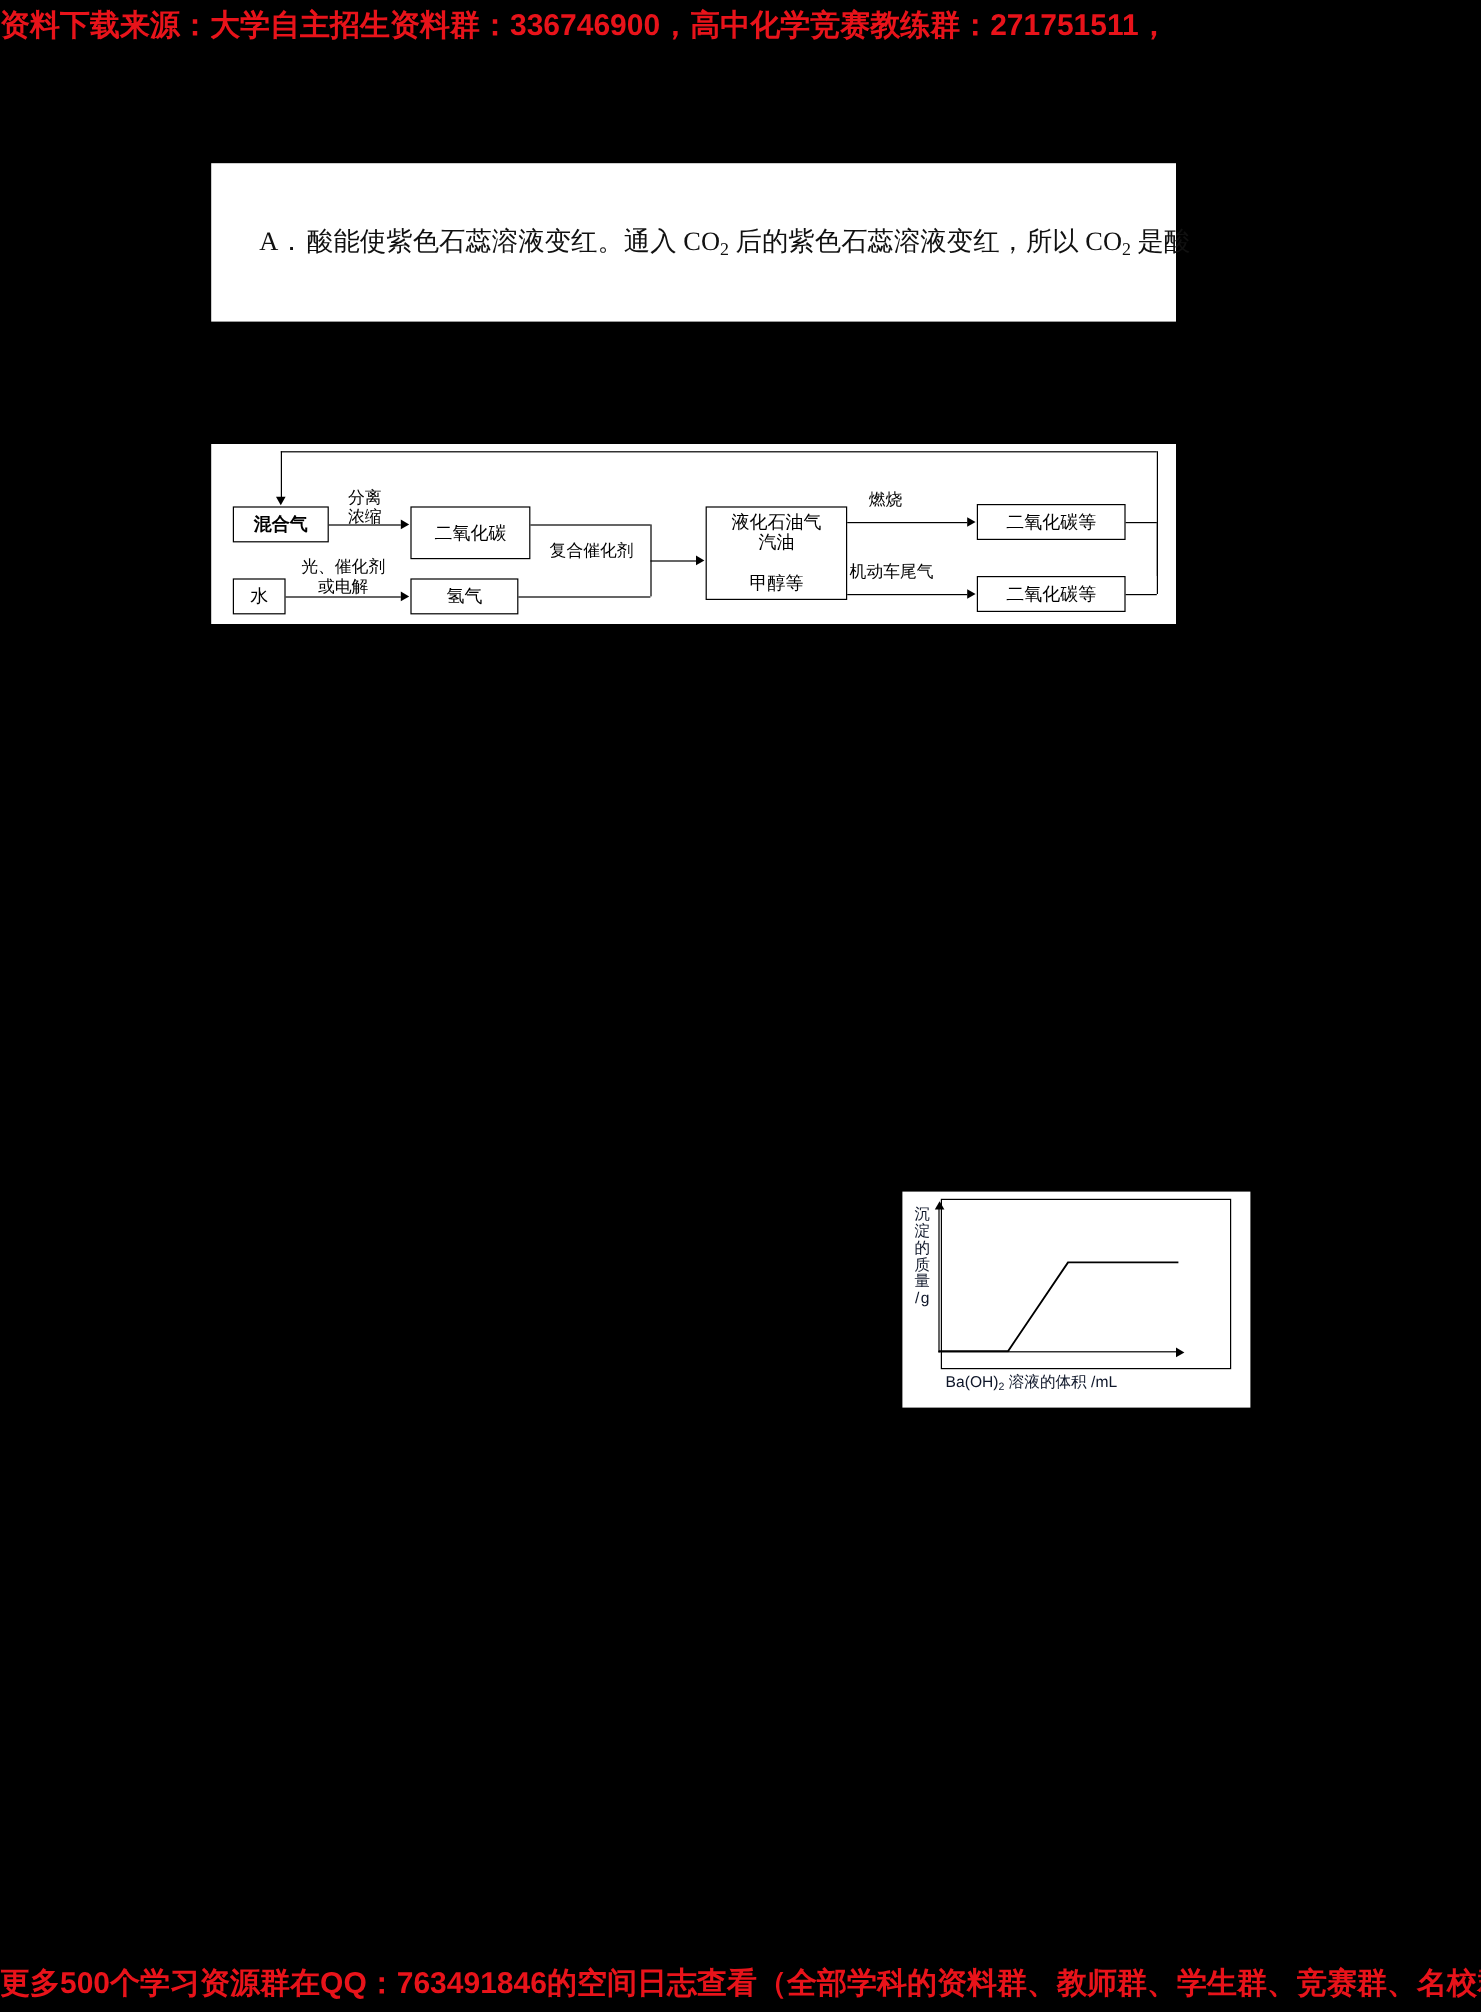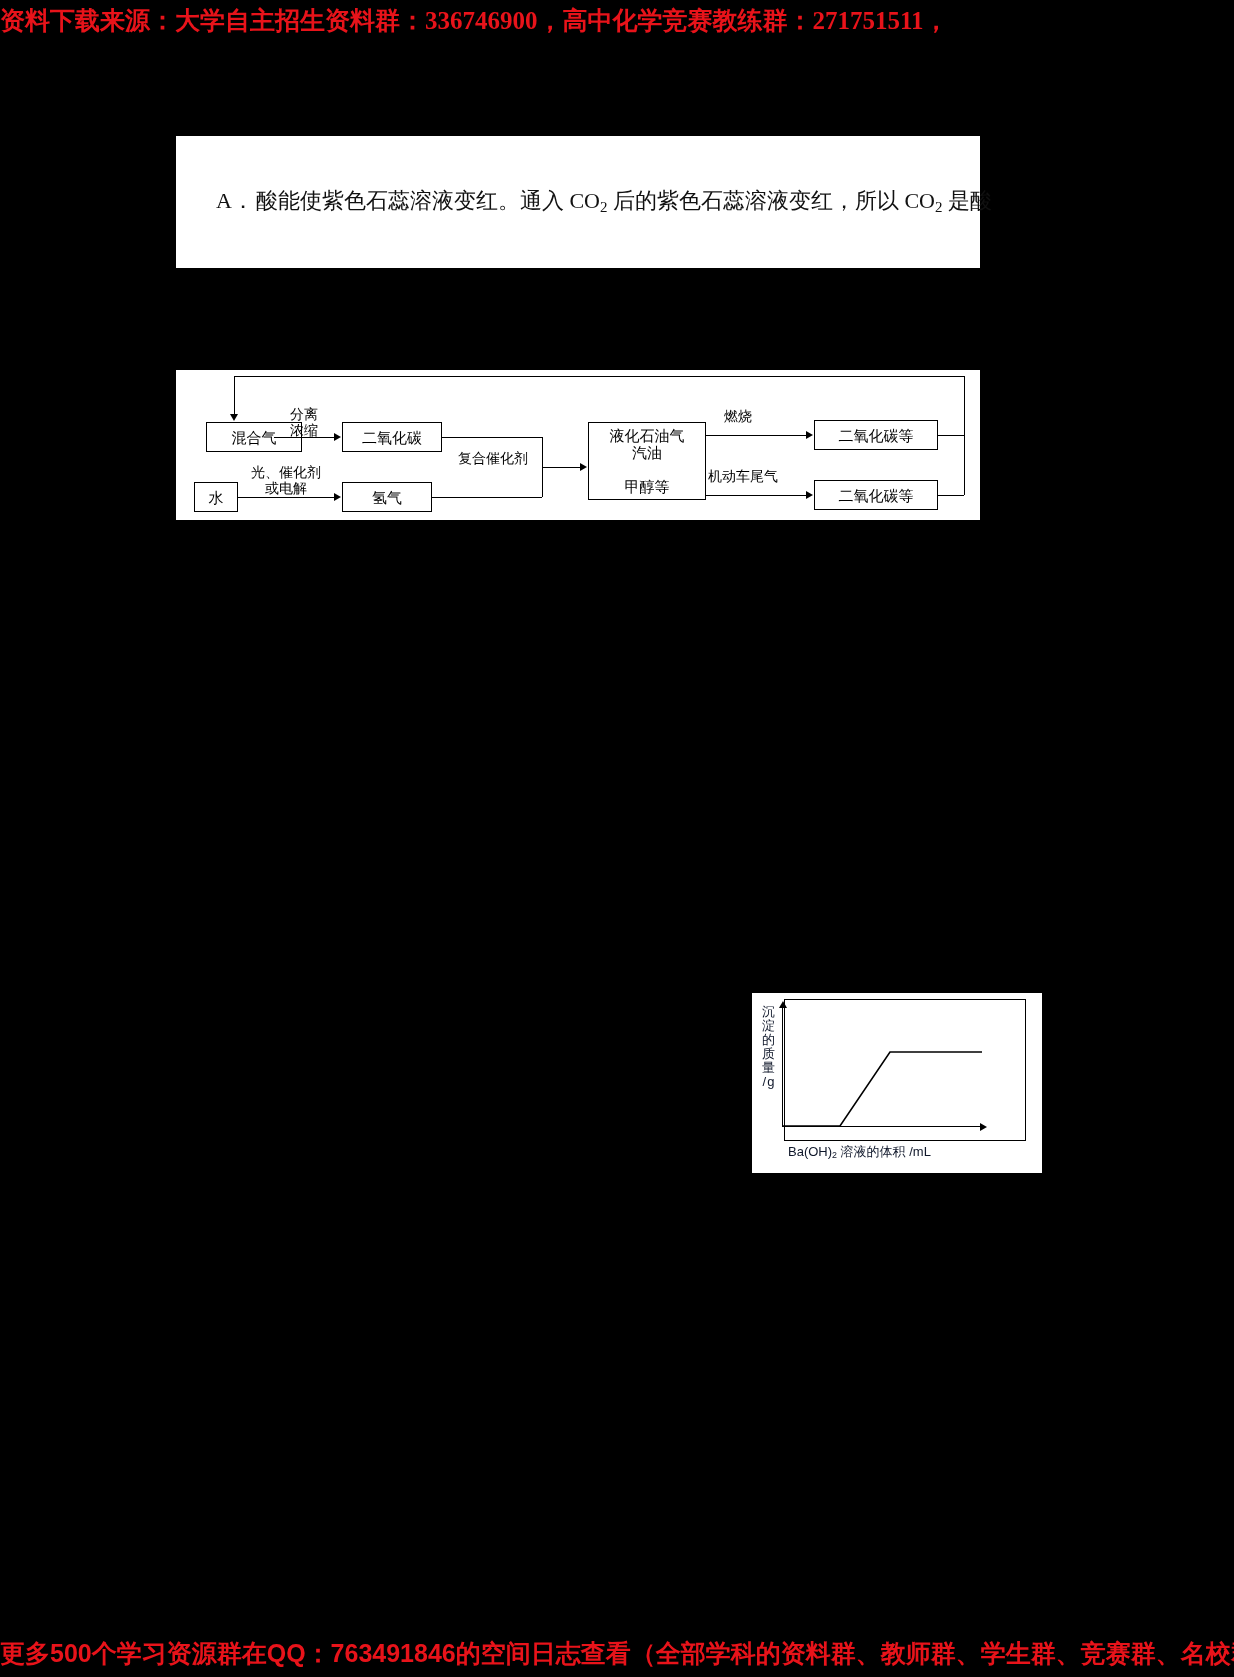--- a/index.html
+++ b/index.html
@@ -16,21 +16,21 @@
   }
 
   
   .top-banner {
     position: absolute;
     left: 0px;
     top: 4px;
     width: 1234px;
     height: 34px;
     color: #e8131a;
-    font-family: Liberation Serif, serif;
+    font-family: Liberation Sans, sans-serif;
     font-weight: bold;
     font-size: 25px;
     letter-spacing: 0px;
     white-space: nowrap;
     line-height: 34px;
   }
 
   
   .bottom-banner {
     position: absolute;
@@ -216,29 +216,29 @@
 
 </div>
 
 <div class="flow-block">
 
   <div class="ln" style="left:58px; top:6px; width:730px; height:1px;"></div>
   <div class="ln" style="left:788px; top:6px; width:1px; height:104px;"></div>
   <div class="ln" style="left:58px; top:6px; width:1px; height:40px;"></div>
   <div class="arrowhead down" style="left:54px; top:44px;"></div>
 
-  <div class="node" style="left:30px; top:52px; width:96px; height:30px;">
+  <div class="node" style="left:18px; top:52px; width:80px; height:30px;font-weight:bold;">
     <span>混合气</span>
   </div>
 
   <div class="node" style="left:18px; top:112px; width:44px; height:30px;">
     <span>水</span>
   </div>
 
-  <div class="node" style="left:166px; top:52px; width:100px; height:30px;">
+  <div class="node" style="left:166px; top:52px; width:100px; height:44px;">
     <span>二氧化碳</span>
   </div>
 
   <div class="node" style="left:166px; top:112px; width:90px; height:30px;">
     <span>氢气</span>
   </div>
 
   <div class="node" style="left:412px; top:52px; width:118px; height:78px; justify-content:flex-start; padding-top:4px;">
     <span>液化石油气</span>
     <span>汽油</span>

